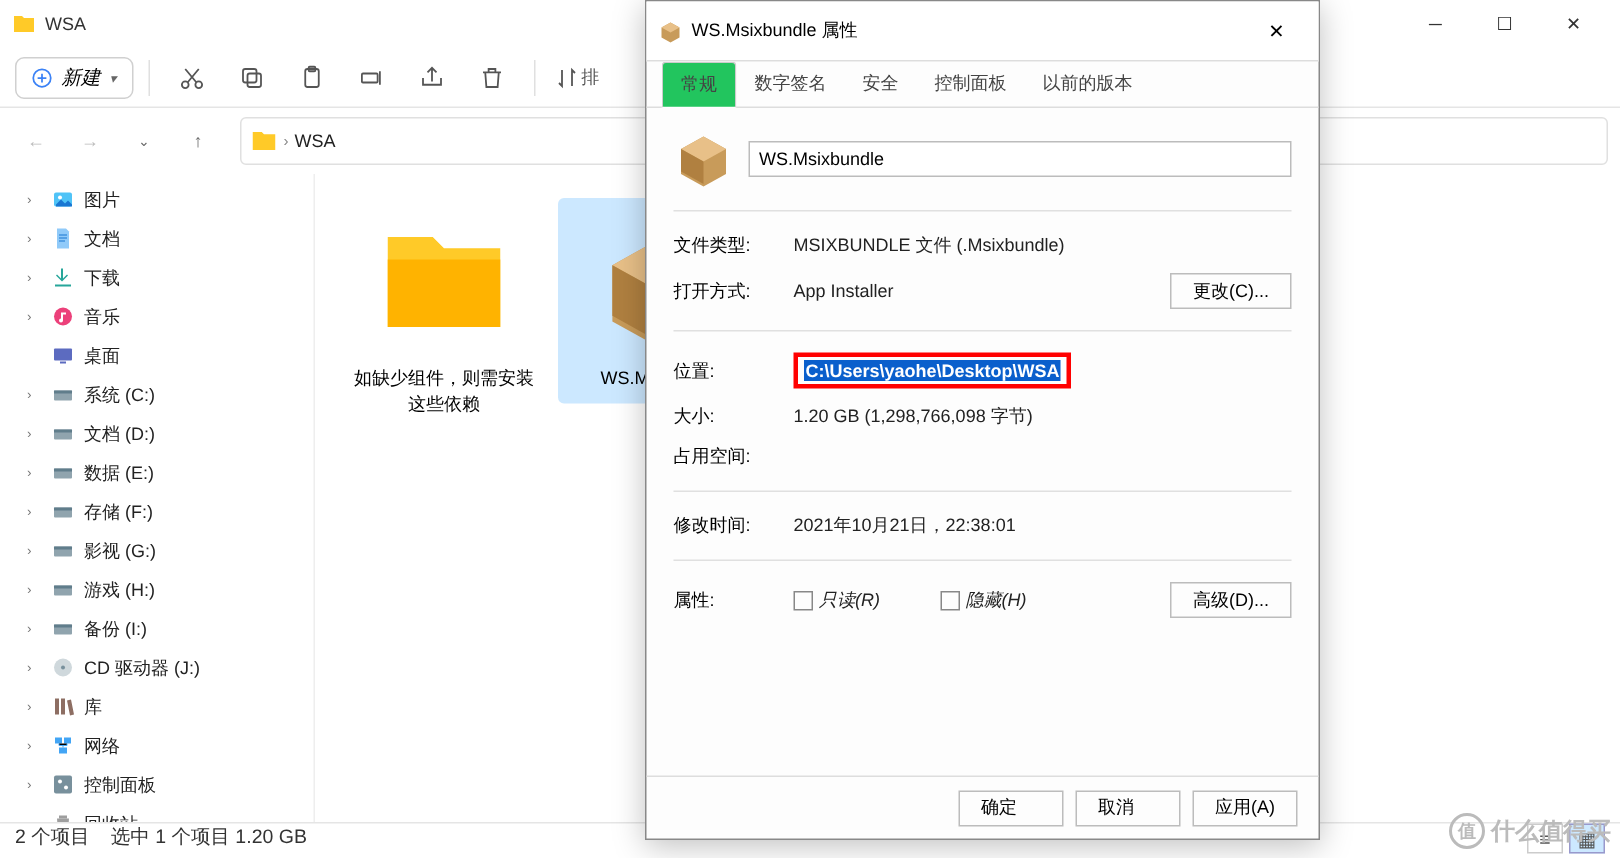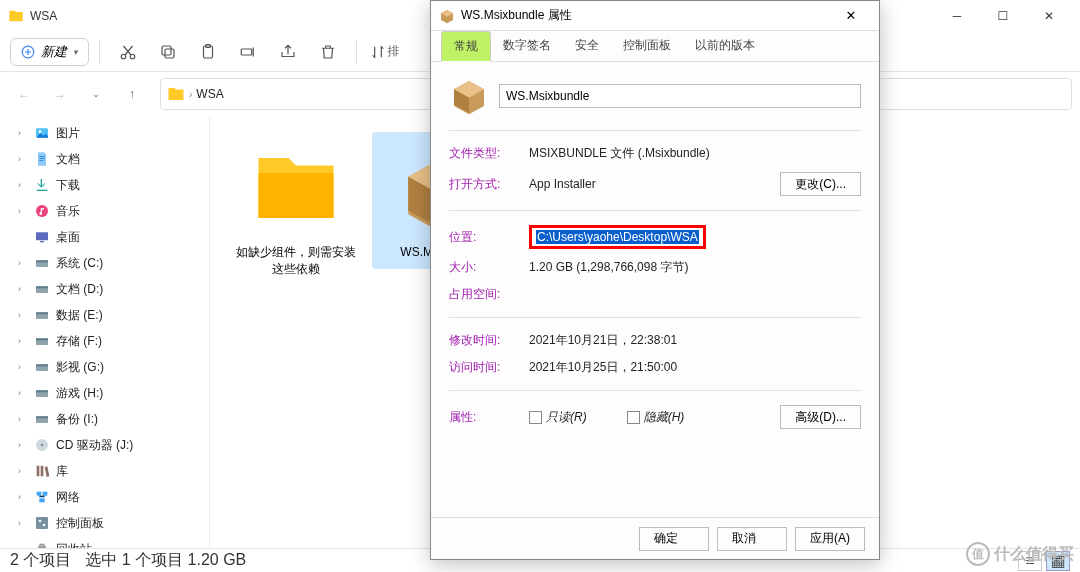--- a/index.html
+++ b/index.html
@@ -32,42 +32,42 @@
 .sbitem { display: flex; align-items: center; height: 26px; padding: 0 6px 0 18px; gap: 6px; font-size: 12px; color: #222; }
 .sbitem .caret { width: 10px; font-size: 9px; color: #777; }
 .sbitem .ico { width: 16px; height: 16px; display: flex; align-items: center; justify-content: center; }
 
 .content { flex: 1; padding: 16px; display: flex; gap: 6px; align-items: flex-start; }
 .fileitem { width: 140px; display: flex; flex-direction: column; align-items: center; gap: 8px; padding: 8px; border-radius: 4px; }
 .fileitem.selected { background: #cce8ff; }
 .fileitem .bigico { width: 96px; height: 96px; display: flex; align-items: center; justify-content: center; }
 .fileitem .label { text-align: center; font-size: 12px; line-height: 1.4; }
 
-.statusbar { height: 24px; border-top: 1px solid #e5e5e5; display: flex; align-items: center; padding: 0 10px; gap: 14px; font-size: 16px; color: #333; }
+.statusbar { height: 24px; border-top: 1px solid #e5e5e5; display: flex; padding: 0 10px; gap: 14px; font-size: 13px; color: #333; }
 .statusbar .right { margin-left: auto; display: flex; gap: 4px; }
 .viewbtn { width: 24px; height: 20px; border: 1px solid #ccc; display: flex; align-items: center; justify-content: center; color: #555; }
 .viewbtn.active { background: #cce8ff; border-color: #99c; }
 
 
 .dialog { position: absolute; left: 430px; top: 0; width: 450px; height: 560px; background: #fdfdfd; border: 1px solid #888; box-shadow: 0 4px 20px rgba(0,0,0,.25); display: flex; flex-direction: column; }
-.dlg-title { height: 30px; background: #fff; display: flex; align-items: center; padding: 0 8px; font-size: 12px; border-bottom: 1px solid #ddd; }
+.dlg-title { height: 40px; background: #fff; display: flex; align-items: center; padding: 0 8px; font-size: 12px; border-bottom: 1px solid #ddd; }
 .dlg-title .ico { width: 16px; height: 16px; margin-right: 6px; }
 .dlg-title .close { margin-left: auto; width: 40px; height: 30px; display: flex; align-items: center; justify-content: center; font-size: 13px; }
 .dlg-tabs { display: flex; padding: 0 10px; font-size: 12px; border-bottom: 1px solid #ddd; }
 .dlg-tab { padding: 6px 12px; color: #444; }
-.dlg-tab.active { background: #bef264; border: 1px solid #ccc; border-bottom: 1px solid #fff; margin-bottom: -1px; border-radius: 3px 3px 0 0; }
+.dlg-tab.active { background: #22c55e; border: 1px solid #ccc; border-bottom: 1px solid #fff; margin-bottom: -1px; border-radius: 3px 3px 0 0; }
 .dlg-body { flex: 1; padding: 14px 18px; display: flex; flex-direction: column; gap: 10px; font-size: 12px; color: #222; }
 .dlg-row { display: flex; align-items: center; gap: 10px; }
-.dlg-row .lbl { width: 70px; color: #a21caf; }
+.dlg-row .lbl { width: 70px; color: #000000; }
 .dlg-row .val { flex: 1; }
 .dlg-name { flex: 1; height: 24px; border: 1px solid #bcbcbc; padding: 0 6px; font-size: 12px; }
 .dlg-sep { height: 1px; background: #e0e0e0; margin: 4px 0; }
 .dlg-btn { height: 24px; padding: 0 14px; border: 1px solid #bcbcbc; background: #fdfdfd; font-size: 12px; display: inline-flex; align-items: center; }
 .dlg-footer { height: 42px; border-top: 1px solid #ddd; display: flex; align-items: center; justify-content: flex-end; gap: 8px; padding: 0 14px; }
-.highlight-box { border: 3px solid #f00; padding: 2px 4px; display: inline-block; }
+.highlight-box { border: 3px solid #f00; padding: 2px 4px; display: inline-block; font-weight: bold; }
 .loc-sel { background: #0a5fcc; color: #fff; padding: 0 1px; }
 .chk { display: inline-flex; align-items: center; gap: 4px; font-style: italic; }
 .chkbox { width: 13px; height: 13px; border: 1px solid #888; }
 
 
 .watermark { position: absolute; right: 6px; bottom: 6px; font-size: 16px; color: #bbb; display: flex; align-items: center; gap: 4px; font-weight: bold; }
 .watermark .circ { width: 24px; height: 24px; border: 2px solid #bbb; border-radius: 50%; display: flex; align-items: center; justify-content: center; font-size: 12px; }
 </style>
 </head>
 <body>
@@ -407,24 +407,20 @@
         <span class="lbl">大小:</span>
         <span class="val">1.20 GB (1,298,766,098 字节)</span>
       </div>
     <div class="dlg-row">
         <span class="lbl">占用空间:</span>
       </div>
     <div class="dlg-sep"></div>
     <div class="dlg-row">
         <span class="lbl">修改时间:</span>
         <span class="val">2021年10月21日，22:38:01</span>
-      </div>
-    <div class="dlg-row">
-        <span class="lbl">访问时间:</span>
-        <span class="val">2021年10月25日，21:50:00</span>
       </div>
     <div class="dlg-sep"></div>
     <div class="dlg-row">
       <span class="lbl">属性:</span>
       <span class="chk">
           <span class="chkbox"></span>
           <span>只读(R)</span>
         </span>
       <span style="width:20px"></span>
       <span class="chk">

